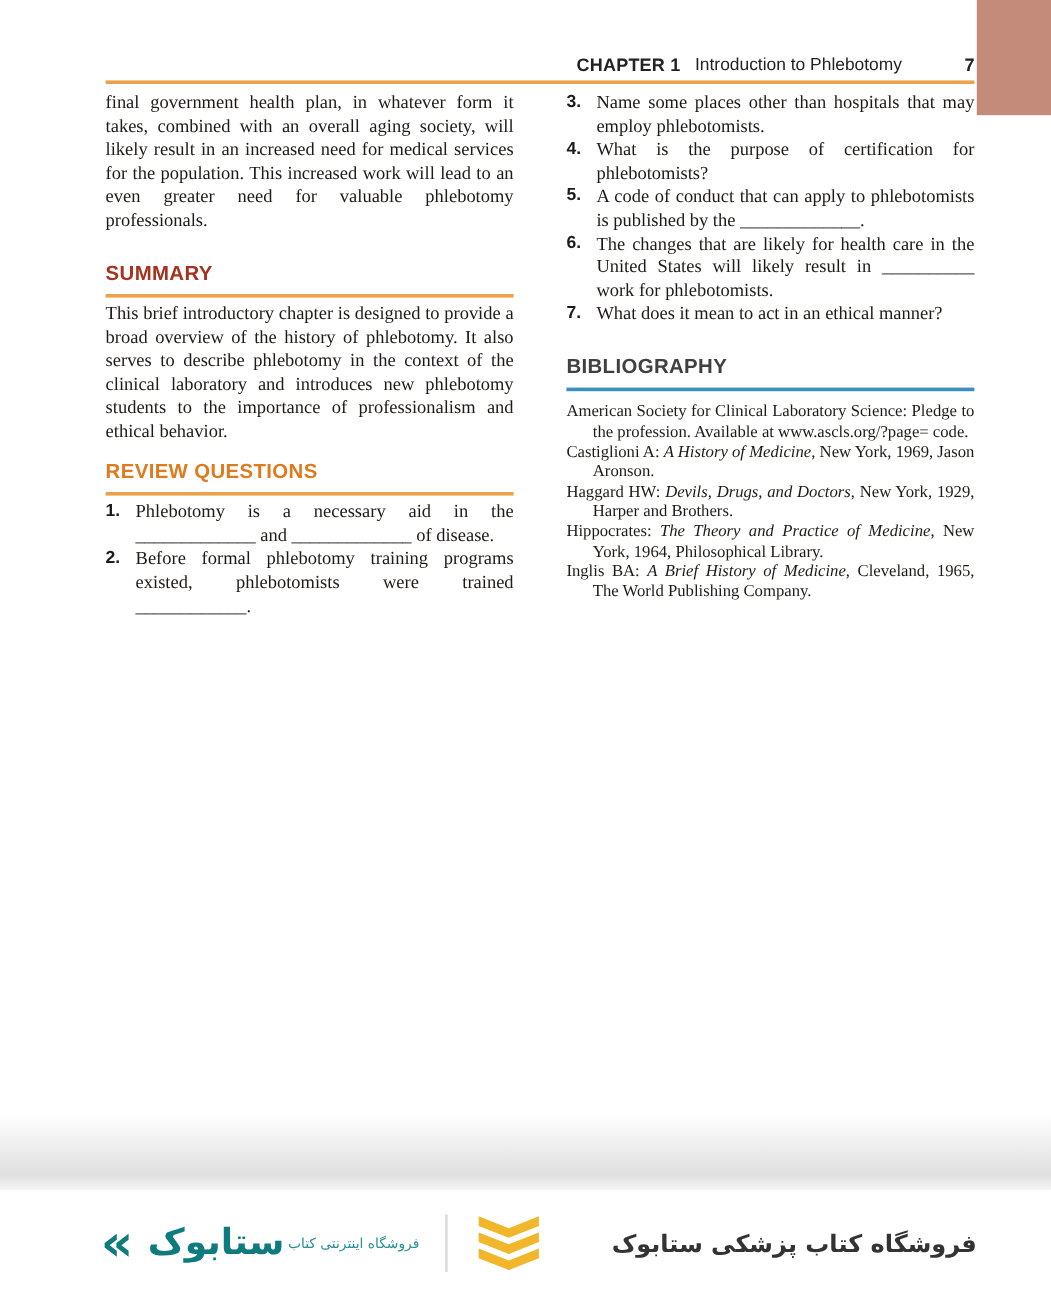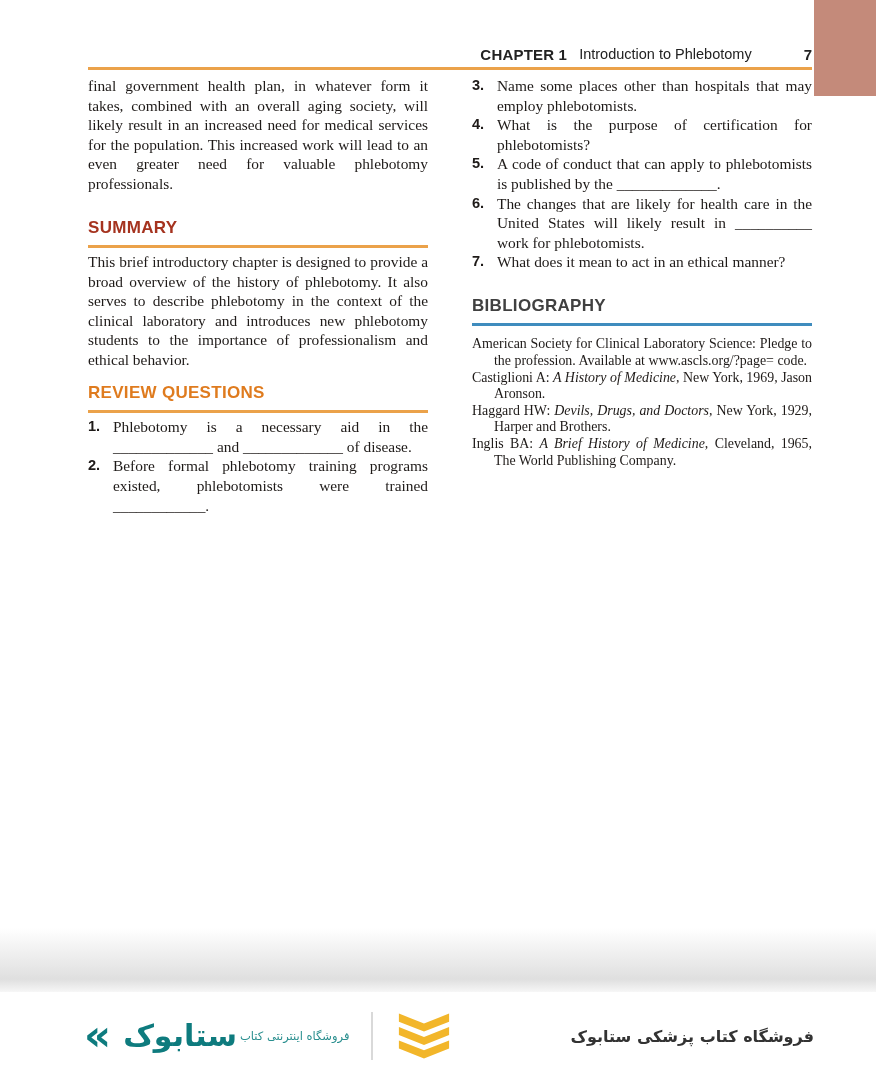--- a/index.html
+++ b/index.html
@@ -60,21 +60,21 @@
   }
   .logo-group { display:flex; align-items:center; gap:12px; }
   .guillemet { color:#0e7b7e; font-family:"DejaVu Sans", sans-serif; font-size:42px; font-weight:700; line-height:0.9; }
   .logo-stack { display:flex; flex-direction:row; align-items:center; gap:3px; }
   .logo-word { color:#0e7b7e; font-family:"DejaVu Sans", sans-serif; font-weight:700; font-size:30px; line-height:1; }
   .logo-tagline { color:#2a8f8f; font-family:"DejaVu Sans", sans-serif; font-size:11.5px; }
   .divider { width:2px; height:48px; background:#d9d9d9; margin:0 10px; }
   .gold-logo { display:block; }
 
   .footer-right { display:flex; flex-direction:column; align-items:flex-end; gap:9px; }
-  .store-name { font-family:"DejaVu Sans", sans-serif; font-size:16px; color:#333; font-weight:600; }
+  .store-name { font-family:"DejaVu Sans", sans-serif; font-size:20px; color:#333; font-weight:600; }
   .website { font-family:"Liberation Sans", sans-serif; font-size:19px; font-weight:700;
              letter-spacing:7px; color:#474c52; white-space:nowrap; }
   .seg.orange { color:#f29a1f; }
   .seg.gold   { color:#f2b62a; }
 </style>
 </head>
 <body>
 
 <div class="page">
 
@@ -135,20 +135,21 @@
         </div>
       </div>
 
       <h2 class="h2 h-blue">BIBLIOGRAPHY</h2>
       <div class="rule-blue"></div>
 
       <div class="bib-list">
         <p class="bib"><span>American Society for Clinical Laboratory Science: Pledge to the profession. Available at www.ascls.org/?page= code.</span><span class="it"></span><span></span></p>
         <p class="bib"><span>Castiglioni A: </span><span class="it">A History of Medicine</span><span>, New York, 1969, Jason Aronson.</span></p>
         <p class="bib"><span>Haggard HW: </span><span class="it">Devils, Drugs, and Doctors</span><span>, New York, 1929, Harper and Brothers.</span></p>
+        <p class="bib"><span>Hippocrates: </span><span class="it">The Theory and Practice of Medicine</span><span>, New York, 1964, Philosophical Library.</span></p>
         <p class="bib"><span>Inglis BA: </span><span class="it">A Brief History of Medicine</span><span>, Cleveland, 1965, The World Publishing Company.</span></p>
       </div>
     </section>
 
   </main>
 
   <div class="page-shadow"></div>
 
   <footer class="site-footer">
     <div class="logo-group">

